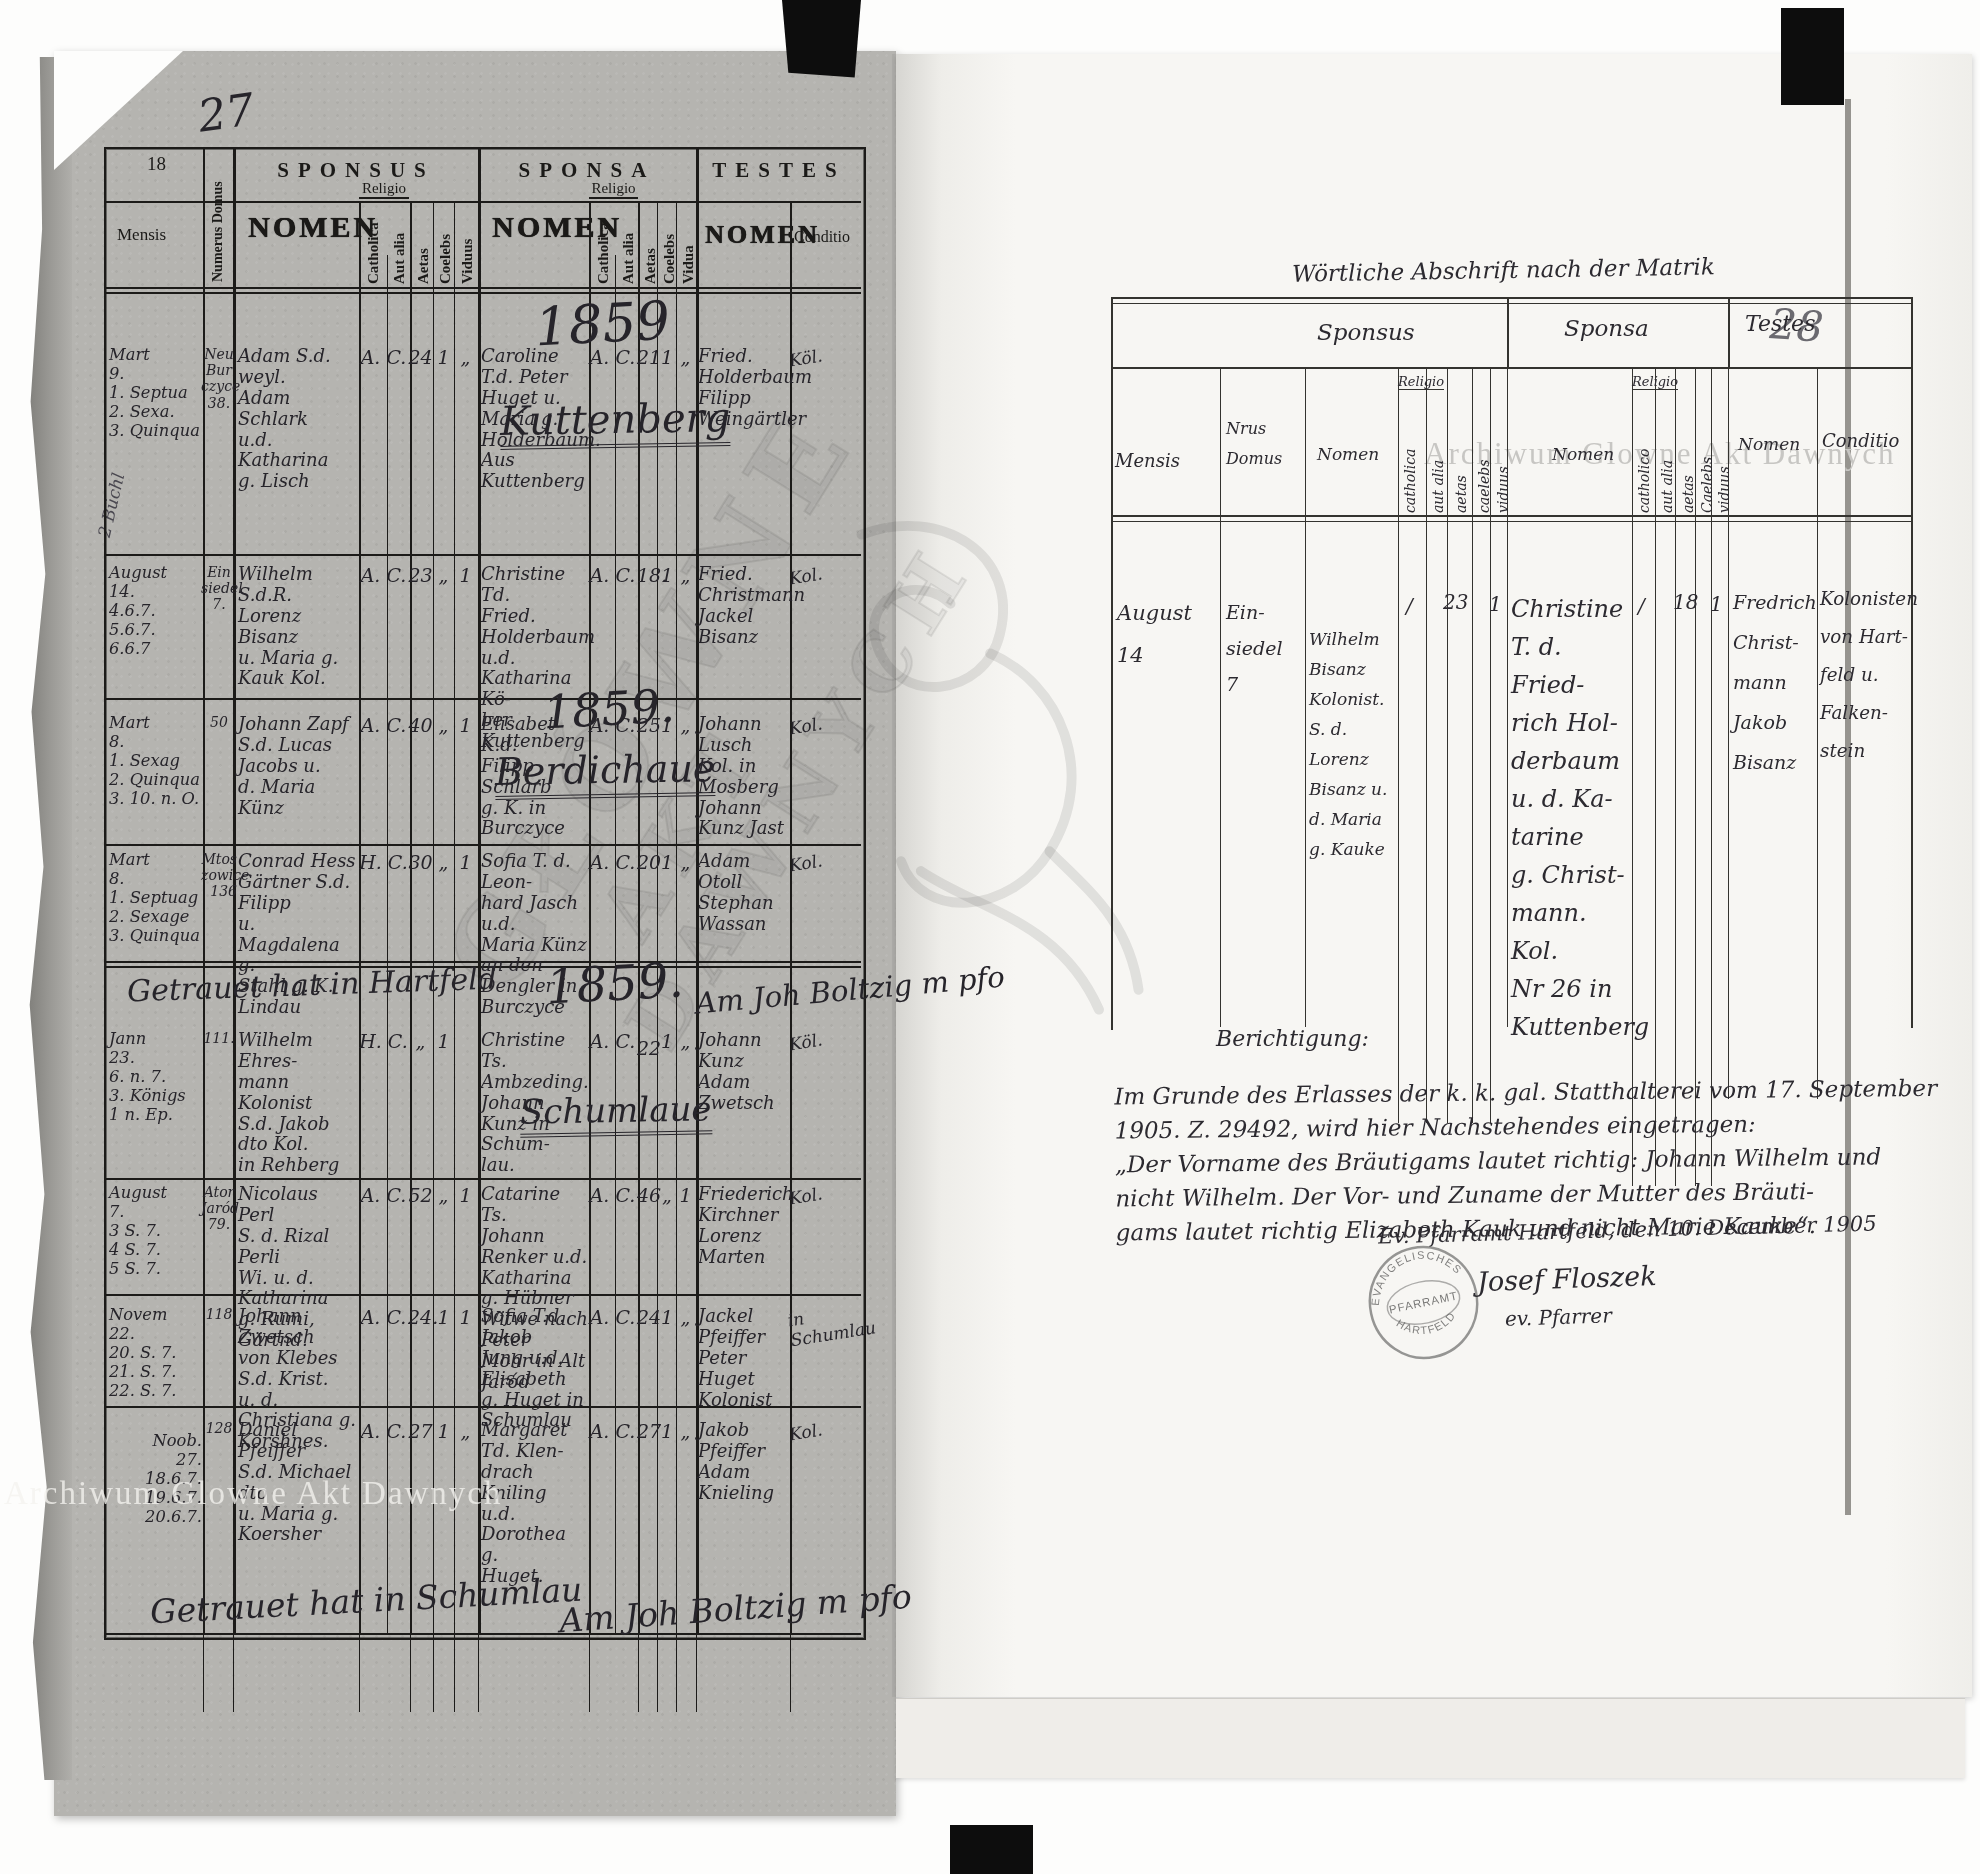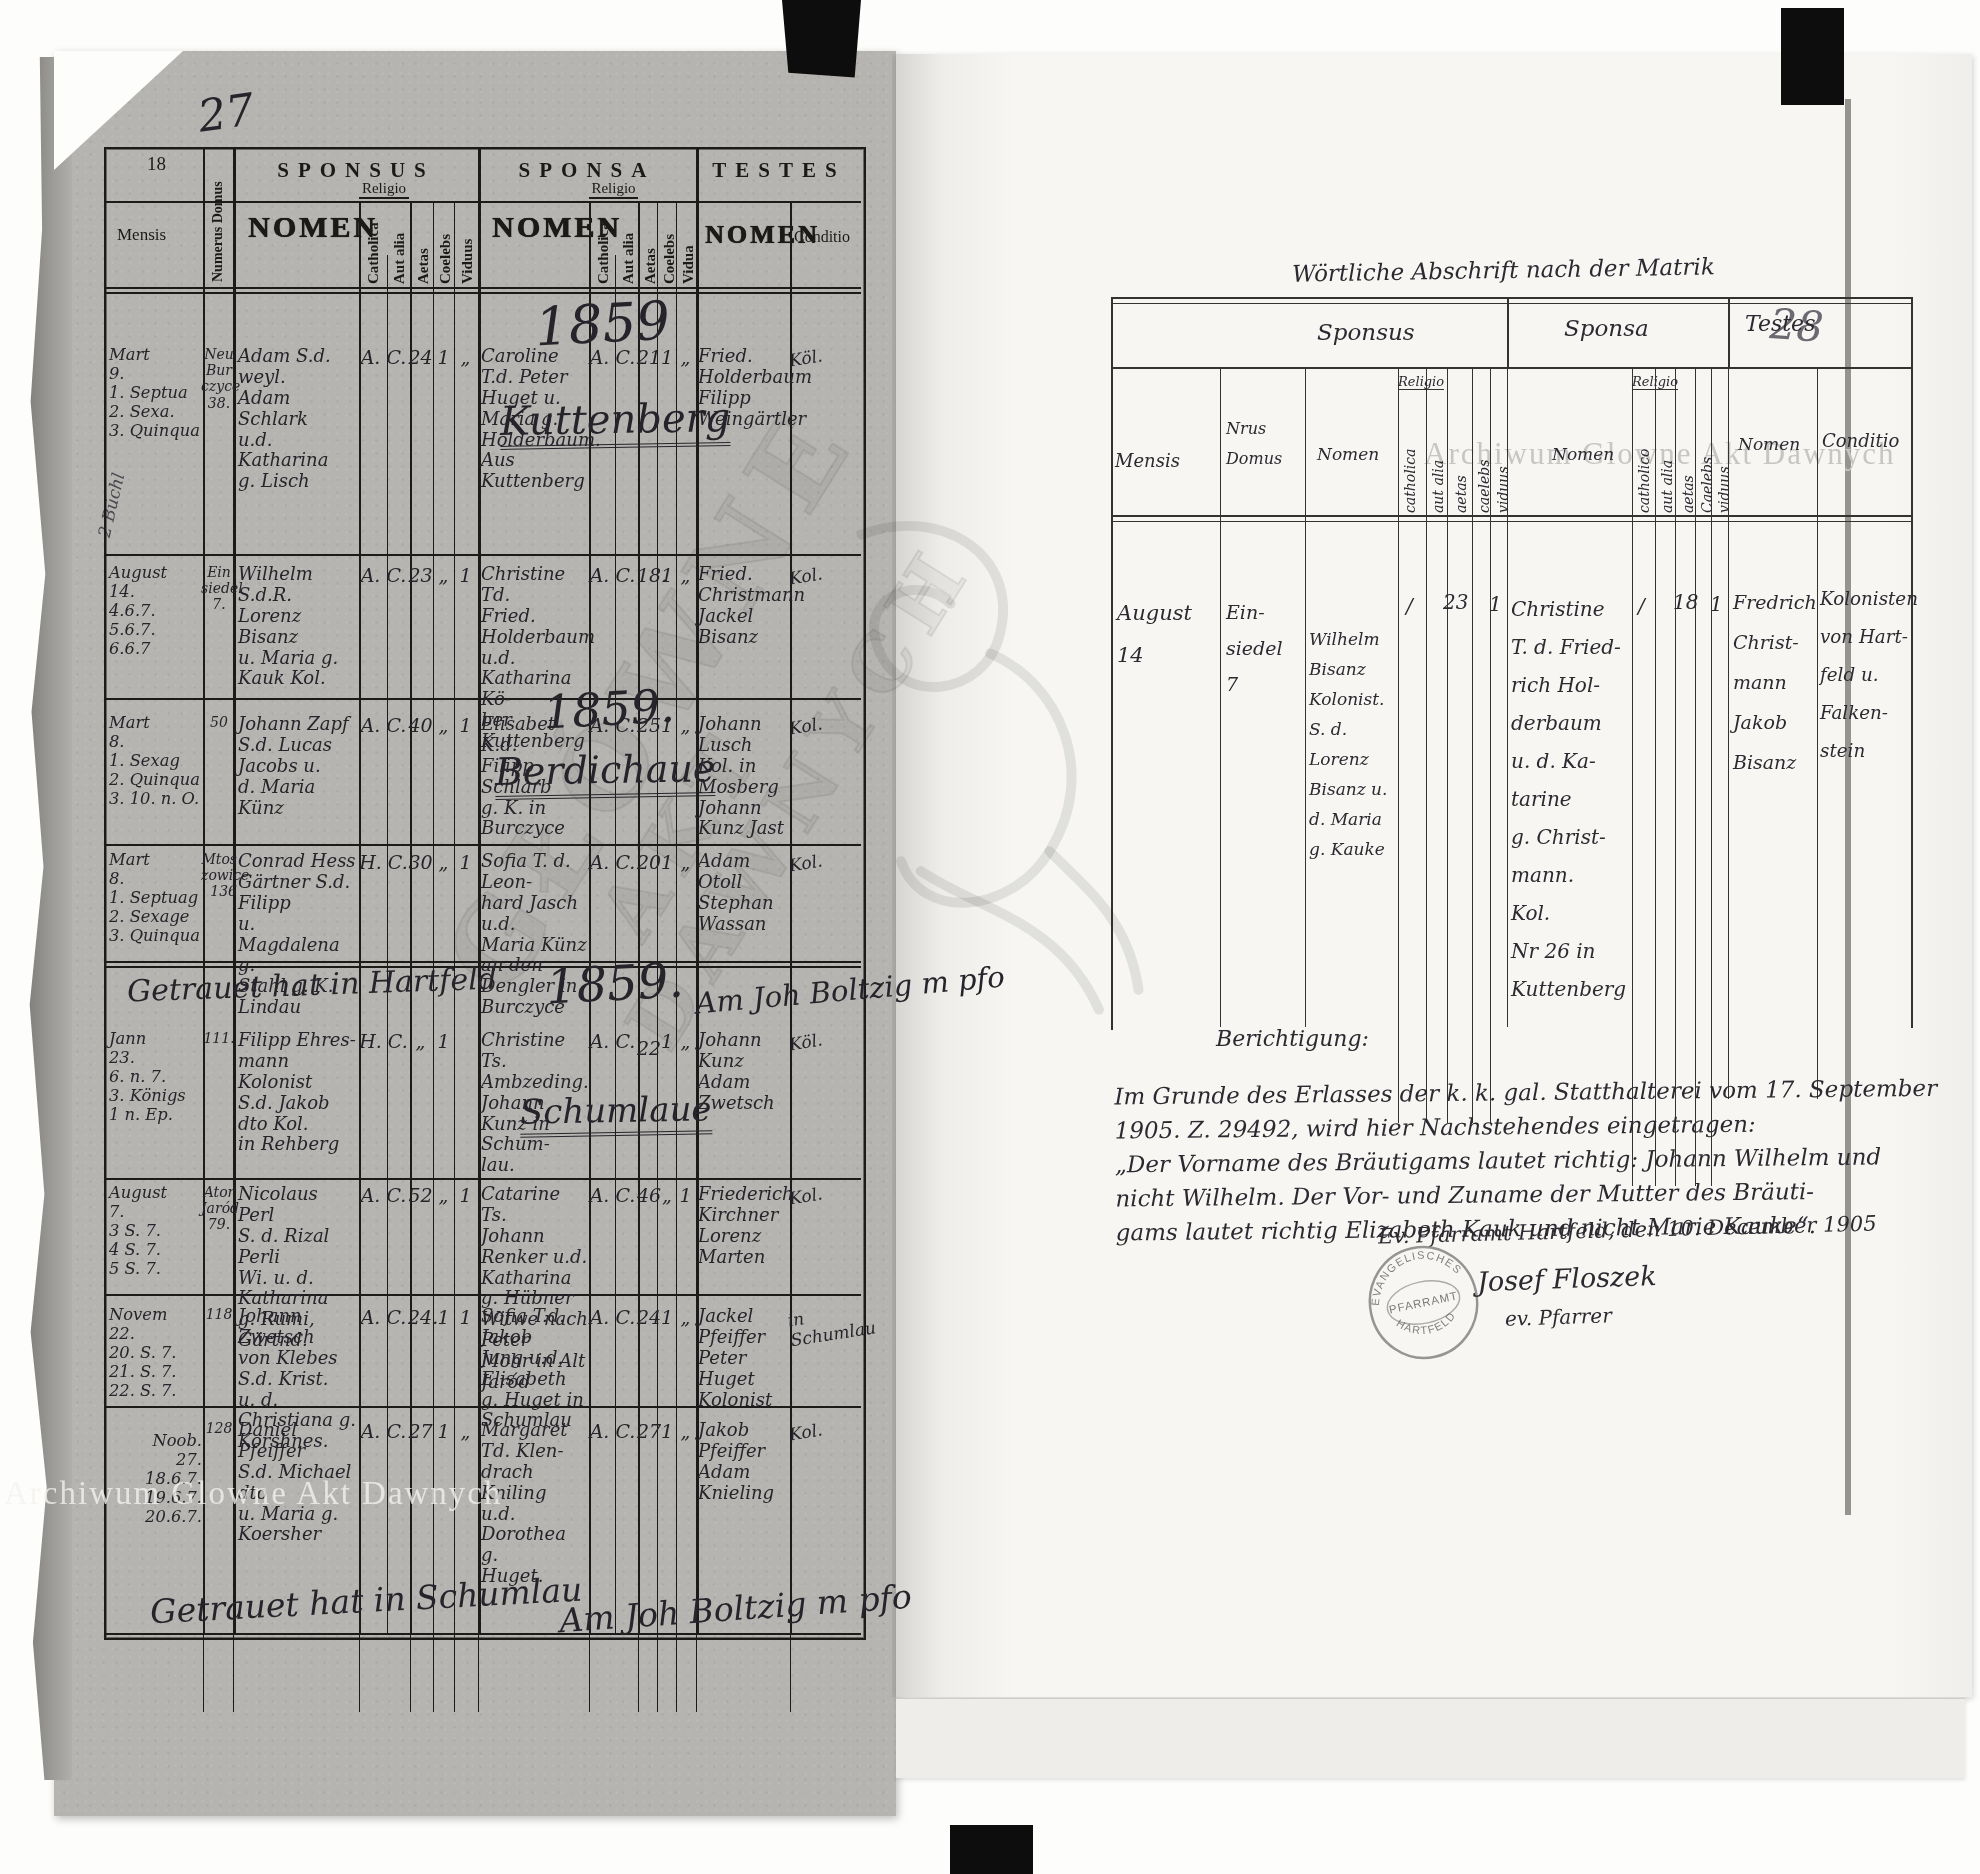--- a/index.html
+++ b/index.html
@@ -289,21 +289,21 @@
 Stephan Wassan</div>
         <div class="abs hw c-cond" style="left: 789px; top: 6px; width: 71px;">Kol.</div>
       </div>
       <div class="abs" style="left: 0px; top: 1022px; width: 1622px; height: 156px;">
         <div class="abs hw c-mensis" style="left: 109px; top: 8px; width: 93px;">Jann
 23.
 6. n. 7.
 3. Königs
 1 n. Ep.</div>
         <div class="abs hw c-domus" style="left: 201px; top: 8px; width: 36px;">111.</div>
-        <div class="abs hw c-name" style="left: 238px; top: 8px; width: 120px;">Filipp Ehres-
+        <div class="abs hw c-name" style="left: 238px; top: 8px; width: 120px;">Wilhelm Ehres-
 mann Kolonist
 S.d. Jakob dto Kol.
 in Rehberg</div>
         <div class="abs hw c-num" style="left: 357px; top: 8px; width: 53px;">H. C.</div>
         <div class="abs hw c-num" style="left: 408px; top: 8px; width: 25px;">„</div>
         <div class="abs hw c-num" style="left: 431px; top: 8px; width: 25px;">1</div>
         <div class="abs hw c-num" style="left: 453px; top: 8px; width: 25px;"></div>
         <div class="abs hw c-name" style="left: 481px; top: 8px; width: 107px;">Christine Ts.
 Ambzeding. Johann
 Kunz in Schum-
@@ -467,21 +467,21 @@
   <div class="abs hwr" style="left:1309px;top:624px;width:93px;font-size:17px;line-height:30px;">Wilhelm
 Bisanz
 Kolonist.
 S. d. Lorenz
 Bisanz u.
 d. Maria
 g. Kauke</div>
   <div class="abs hwr" style="left:1406px;top:594px;font-size:20px;">/</div>
   <div class="abs hwr" style="left:1443px;top:590px;font-size:20px;">23</div>
   <div class="abs hwr" style="left:1489px;top:592px;font-size:20px;">1</div>
-  <div class="abs hwr" style="left:1511px;top:590px;width:121px;font-size:20px;line-height:38px;">Christine
+  <div class="abs hwr" style="left:1511px;top:590px;width:121px;font-size:24px;line-height:38px;">Christine
 T. d. Fried-
 rich Hol-
 derbaum
 u. d. Ka-
 tarine
 g. Christ-
 mann.
 Kol.
 Nr 26 in
 Kuttenberg</div>

